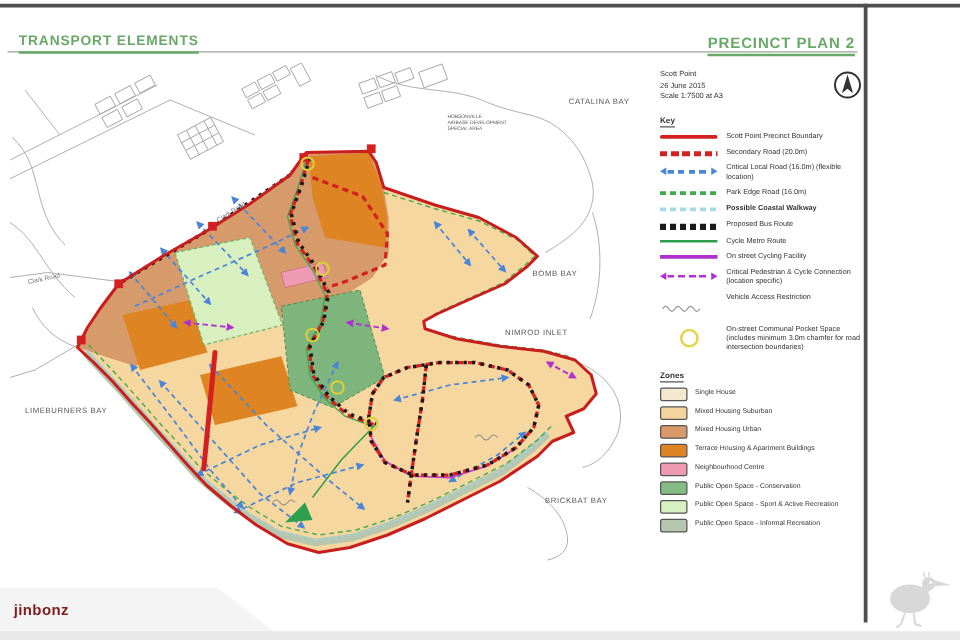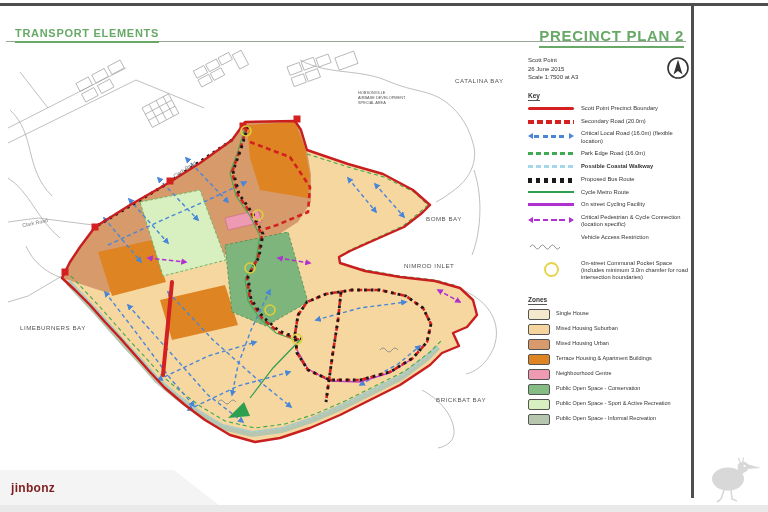--- a/index.html
+++ b/index.html
@@ -4,21 +4,21 @@
 <style>
   html,body{margin:0;padding:0;}
   body{width:768px;height:512px;background:#ffffff;position:relative;overflow:hidden;
        font-family:"Liberation Sans",sans-serif;}
   .photo{position:absolute;inset:0;padding-left:40px;}
   .top-rule{position:absolute;left:0;top:3px;width:768px;height:3px;background:#4f4f4f;}
   .right-rule{position:absolute;left:691px;top:3px;width:3px;height:495px;background:#4f4f4f;}
   .header-rule{position:absolute;left:6px;top:41px;width:680px;height:1px;background:#9aa59a;}
   .header-left{position:absolute;left:15px;top:27px;font-size:11px;font-weight:bold;
        letter-spacing:.7px;color:#68a968;border-bottom:2px solid #68a968;padding-bottom:2px;}
-  .header-right{position:absolute;right:84px;top:27px;font-size:15px;font-weight:bold;
+  .header-right{position:absolute;right:84px;top:27px;font-size:12px;font-weight:bold;
        letter-spacing:.7px;color:#68a968;border-bottom:2px solid #68a968;padding-bottom:2px;}
   .map{position:absolute;left:8px;top:50px;width:516px;height:424px;}
 
   
   .key{position:absolute;left:528px;top:56px;width:162px;color:#222;}
   .kmeta{display:flex;justify-content:space-between;align-items:flex-start;}
   .kmeta-lines{font-size:6px;line-height:1.45;color:#333;}
   .kheading{font-size:6.5px;font-weight:bold;color:#333;border-bottom:1px solid #555;
        display:inline-block;padding-bottom:1px;margin:5px 0 4px;}
   .zh{margin-top:9px;}

